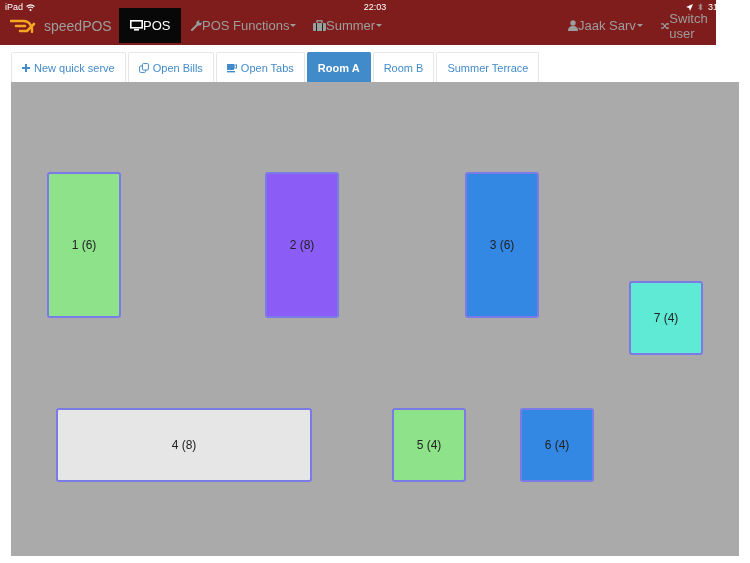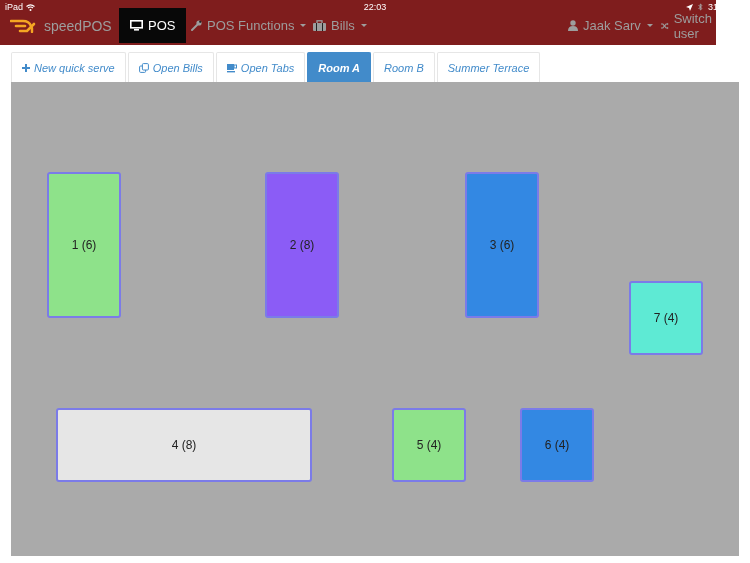--- a/index.html
+++ b/index.html
@@ -6,25 +6,25 @@
   html, body { width: 750px; height: 563px; overflow: hidden; background: #ffffff; font-family: "Liberation Sans", sans-serif; }
   .topbar { position: absolute; left: 0; top: 0; width: 716px; height: 45px; background: #7f1d1d; }
   .status { position: absolute; left: 0; top: 0; width: 750px; height: 14px; font-size: 9px; color: #ffffff; }
   .status .left { position: absolute; left: 5px; top: 2px; display: flex; align-items: center; gap: 3px; }
   .status .center { position: absolute; left: 0; width: 750px; top: 2px; text-align: center; }
   .status .right { position: absolute; right: 4px; top: 2px; display: flex; align-items: center; gap: 5px; }
   .battery { width: 15px; height: 7px; border: 1px solid #fff; border-radius: 1px; position: relative; display: inline-block; }
   .battery::after { content: ""; position: absolute; right: -3px; top: 1px; width: 1px; height: 3px; background: #fff; }
   .battery .fill { position: absolute; left: 1px; top: 1px; height: 3px; background: #fff; }
   .brand { position: absolute; left: 10px; top: 14px; height: 24px; display: flex; align-items: center; gap: 6px; color: #9d9d9d; font-size: 14px; }
-  .nav-item { position: absolute; top: 8px; height: 35px; display: flex; align-items: center; gap: 5px; color: #9d9d9d; font-size: 13px; }
+  .nav-item { position: absolute; top: 8px; height: 35px; display: flex; align-items: center; color: #9d9d9d; font-size: 13px; }
   .nav-item.active { background: #080808; color: #ffffff; padding: 0 11px; }
   .caret { display: inline-block; width: 0; height: 0; border-left: 3px solid transparent; border-right: 3px solid transparent; border-top: 3px solid #9d9d9d; margin-left: 1px; }
   .tabs { position: absolute; left: 11px; top: 52px; height: 30px; display: flex; }
-  .tab { height: 30px; padding: 0 10px; margin-right: 2px; border: 1px solid #e6e6e6; border-bottom: none; background: #fff; color: #428bca; font-size: 11px; display: flex; align-items: center; gap: 4px; border-radius: 2px 2px 0 0; font-style: italic; }
+  .tab { height: 30px; padding: 0 10px; margin-right: 2px; border: 1px solid #e6e6e6; border-bottom: none; background: #fff; color: #428bca; font-size: 11px; display: flex; align-items: center; gap: 4px; border-radius: 2px 2px 0 0; }
   .tab.active { background: #428bca; color: #ffffff; font-weight: bold; border-color: #428bca; }
   .floor { position: absolute; left: 11px; top: 82px; width: 728px; height: 474px; background: #aaaaaa; padding-left: 19px; }
   .table { position: absolute; border: 2px solid #7b7be8; border-radius: 3px; display: flex; align-items: center; justify-content: center; font-size: 12px; color: #222; }
   .ic { display: inline-block; vertical-align: middle; }
 </style>
 </head>
 <body>
 
 <div class="topbar">
   <div class="status">
@@ -79,21 +79,21 @@
     <span class="caret"></span>
   </div>
 
   <div class="nav-item" style="left:313px;">
     <svg width="13" height="11" viewBox="0 0 13 11">
       <rect x="0" y="3" width="13" height="8" rx="1" fill="#9d9d9d"></rect>
       <rect x="4" y="0.8" width="5" height="3" fill="none" stroke="#9d9d9d" stroke-width="1.3"></rect>
       <rect x="3" y="3" width="1" height="8" fill="#222"></rect>
       <rect x="9" y="3" width="1" height="8" fill="#222"></rect>
     </svg>
-    <span>Bills</span>
+    <span>Summer</span>
     <span class="caret"></span>
   </div>
 
   <div class="nav-item" style="left:568px;">
     <svg width="10" height="11" viewBox="0 0 10 11">
       <circle cx="5" cy="3" r="2.7" fill="#9d9d9d"></circle>
       <path d="M0 11 Q0 6 5 6 Q10 6 10 11 Z" fill="#9d9d9d"></path>
     </svg>
     <span>Jaak Sarv</span>
     <span class="caret"></span>

